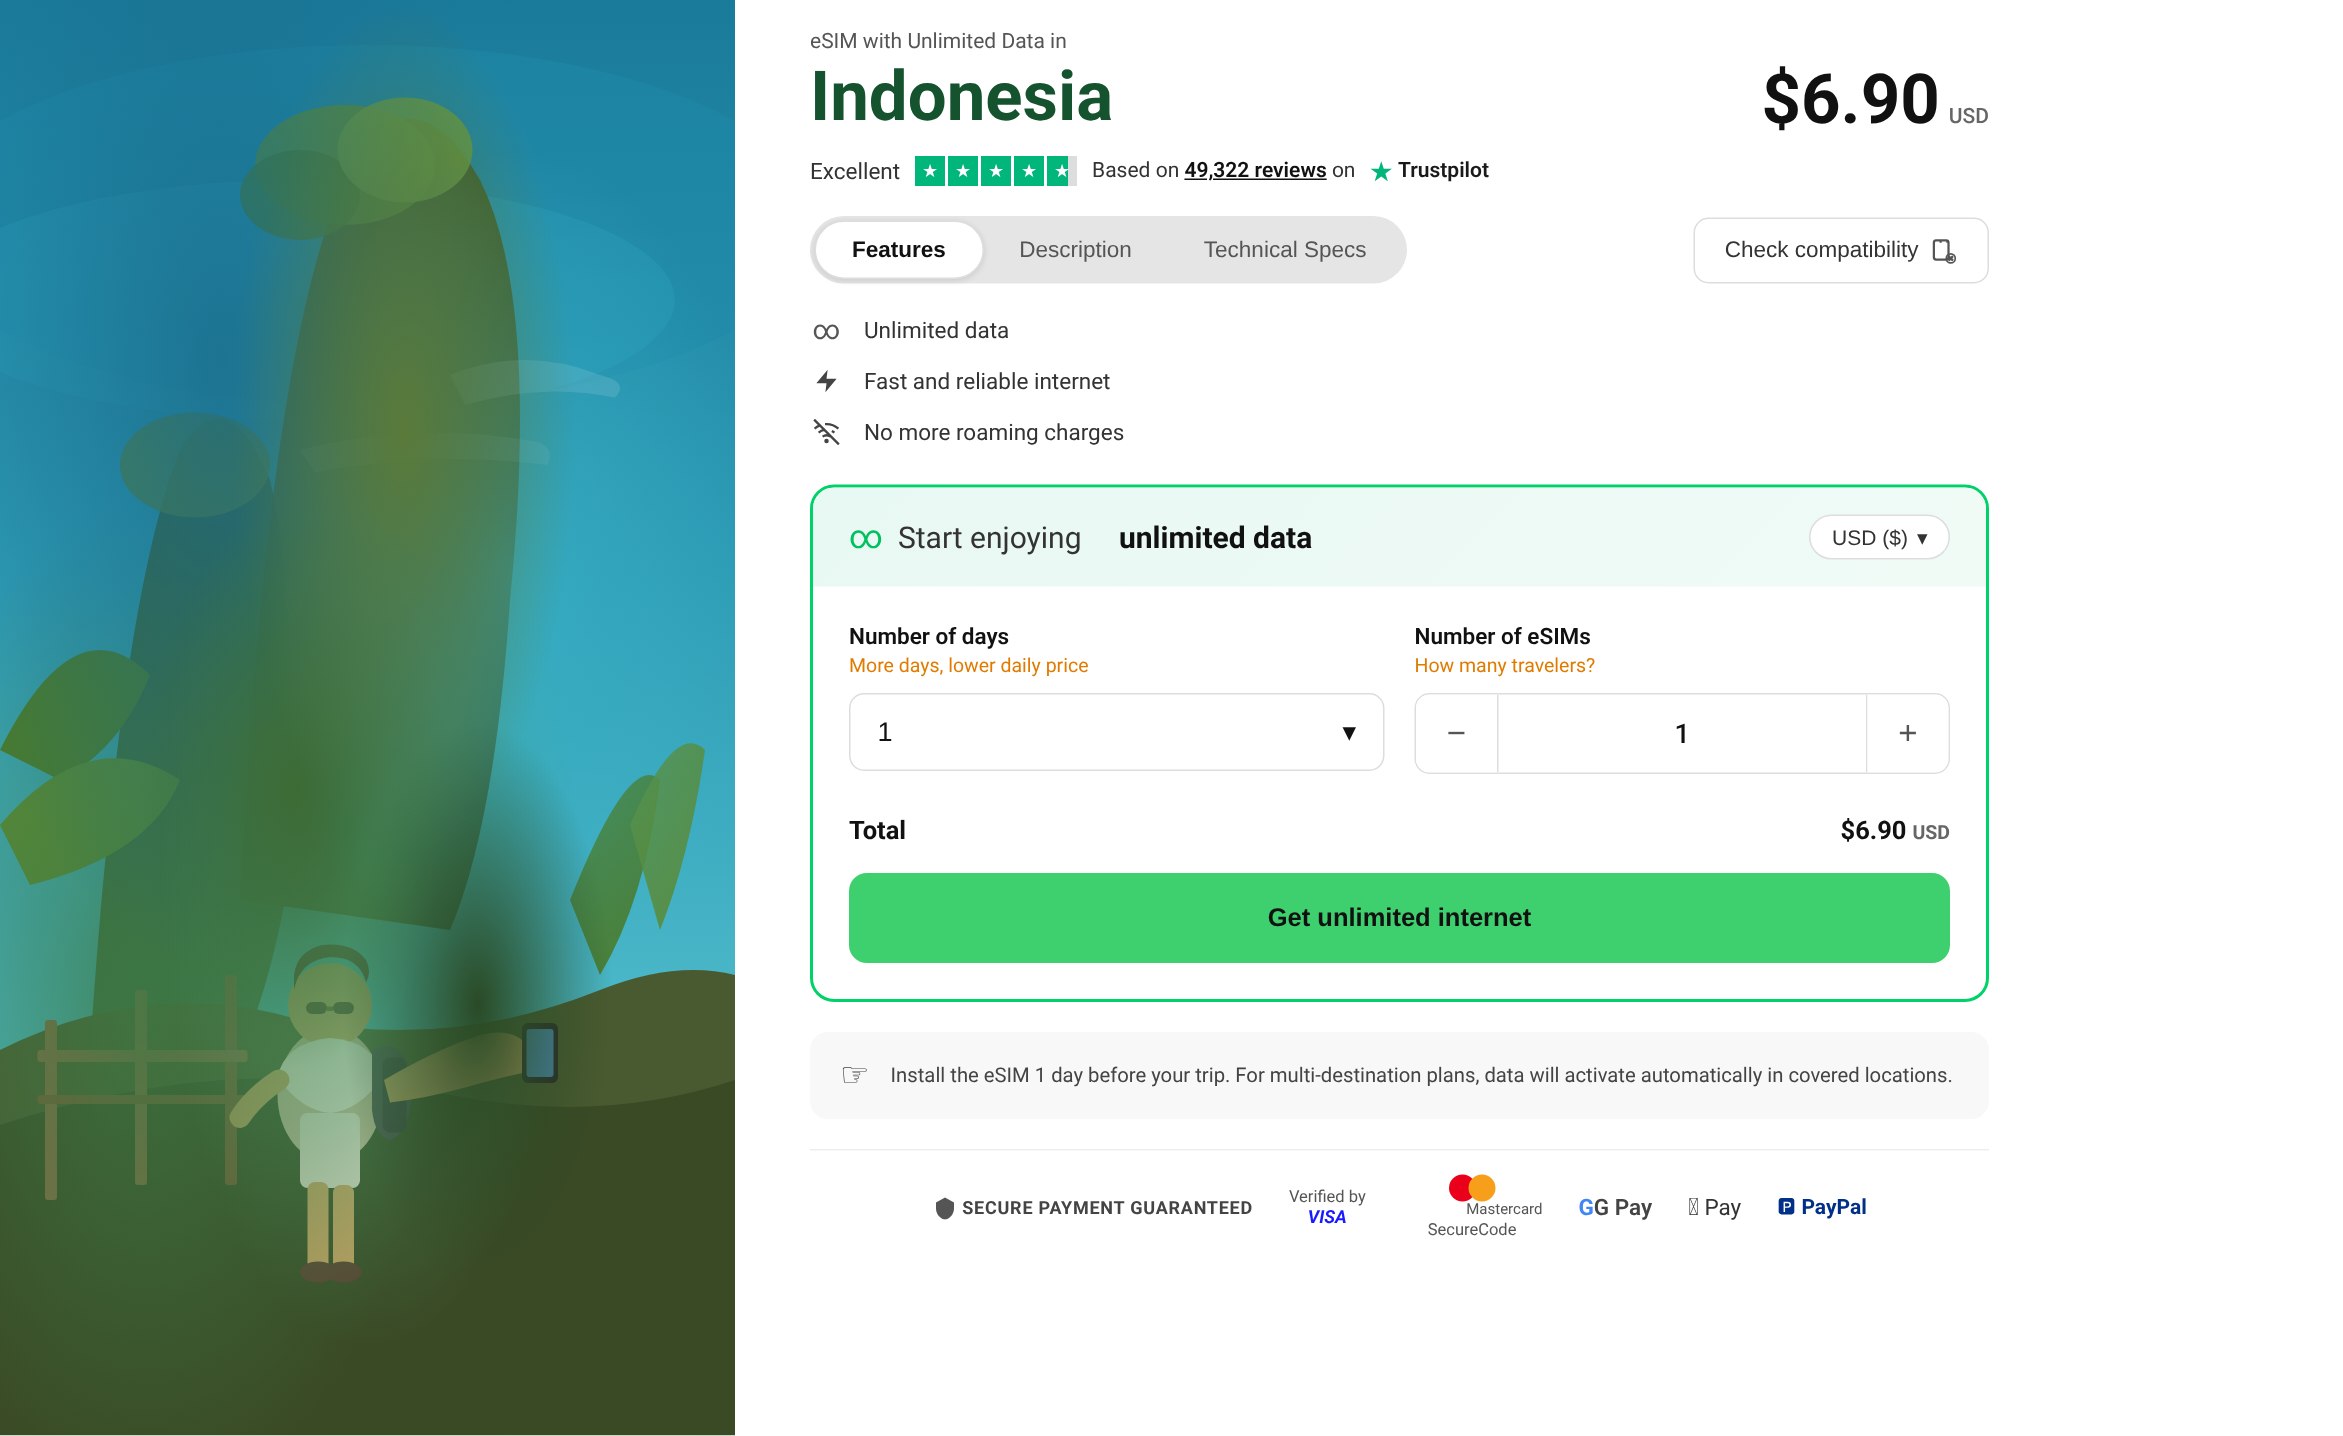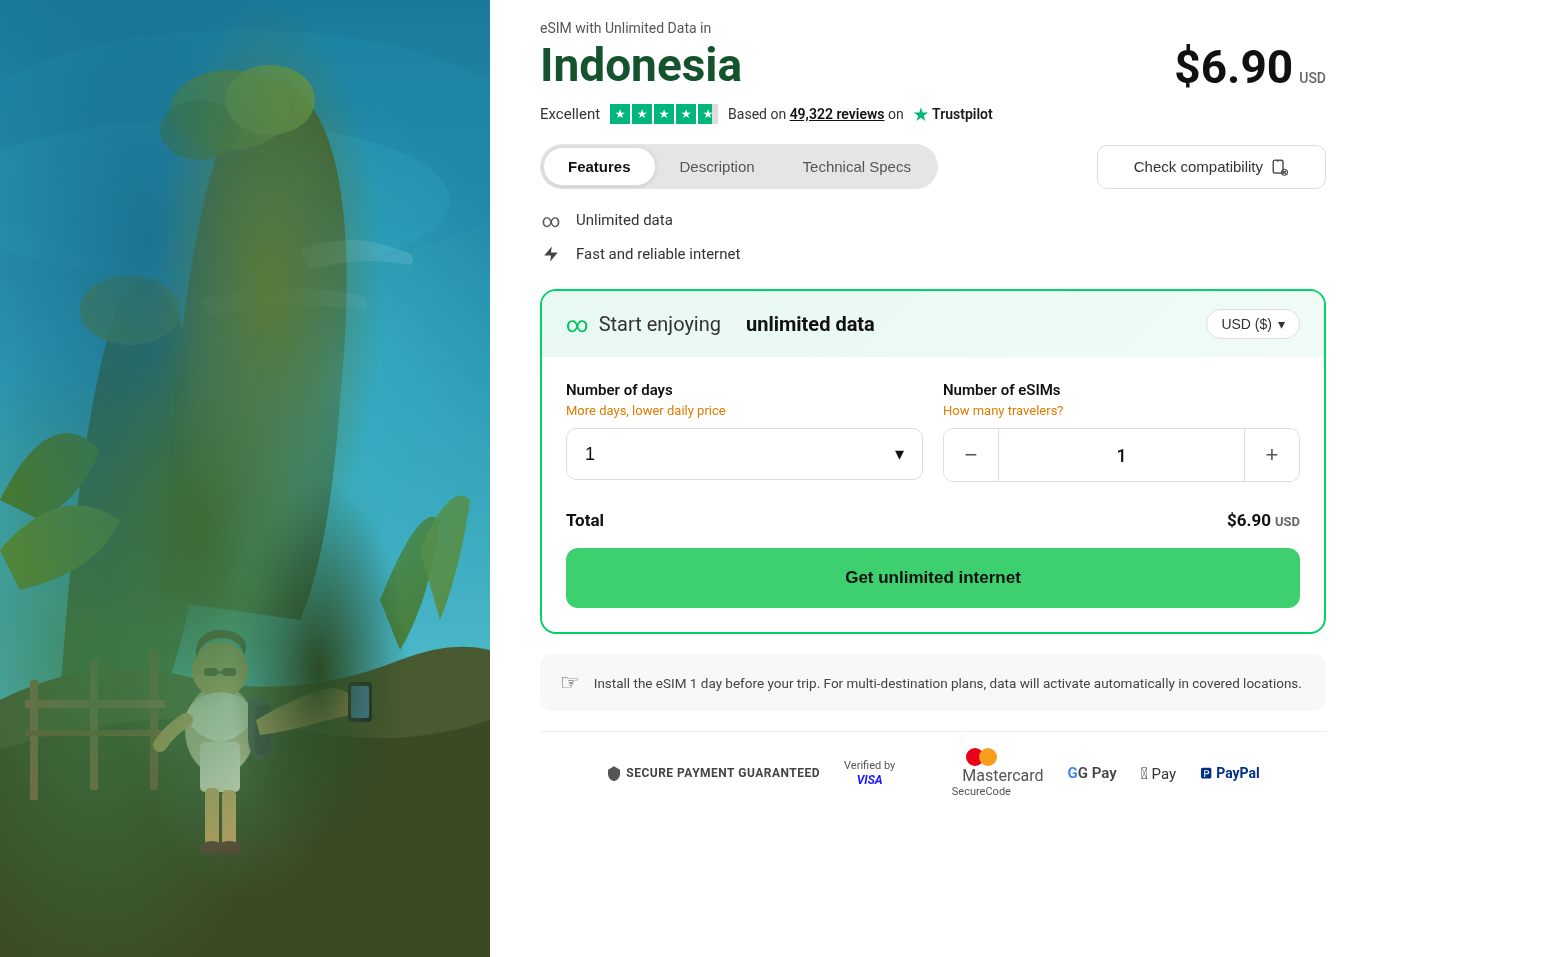--- a/index.html
+++ b/index.html
@@ -176,21 +176,21 @@
       font-weight: 700;
       box-shadow: 0 1px 4px rgba(0,0,0,0.12);
       border: 1.5px solid #ddd;
     }
     .check-compat-btn {
       display: flex;
       align-items: center;
       gap: 8px;
       border: 1.5px solid #ddd;
       border-radius: 10px;
-      padding: 12px 36px;
+      padding: 12px 20px;
       font-size: 15px;
       font-weight: 500;
       color: #333;
       background: #fff;
       cursor: pointer;
       white-space: nowrap;
       justify-content: flex-end;
     }
 
     
@@ -588,20 +588,34 @@
         <span>Unlimited data</span>
       </li>
       <li class="feature-item">
         <span class="feature-icon">
           <svg width="18" height="18" viewBox="0 0 24 24" fill="none" stroke="#444" stroke-width="2">
             <path d="M13 2L3 14h9l-1 8 10-12h-9l1-8z" fill="#444" stroke="none"></path>
           </svg>
         </span>
         <span>Fast and reliable internet</span>
       </li>
+      <li class="feature-item">
+        <span class="feature-icon">
+          <svg width="18" height="18" viewBox="0 0 24 24" fill="none" stroke="#444" stroke-width="2">
+            <line x1="1" y1="1" x2="23" y2="23"></line>
+            <path d="M16.72 11.06A10.94 10.94 0 0 1 19 12.55"></path>
+            <path d="M5 12.55a10.94 10.94 0 0 1 5.17-2.39"></path>
+            <path d="M10.71 5.05A16 16 0 0 1 22.56 9"></path>
+            <path d="M1.42 9a15.91 15.91 0 0 1 4.7-2.88"></path>
+            <path d="M8.53 16.11a6 6 0 0 1 6.95 0"></path>
+            <circle cx="12" cy="20" r="1" fill="#444"></circle>
+          </svg>
+        </span>
+        <span>No more roaming charges</span>
+      </li>
     </ul>
 
     <div class="booking-card">
       <div class="booking-card-header">
         <div class="booking-card-title">
           <span class="infinity-icon" style="color:#00c060;font-size:22px;">∞</span>
           <span>Start enjoying</span>&nbsp;<strong>unlimited data</strong>
         </div>
         <button class="currency-select">
           <span>USD ($)</span>
@@ -662,21 +676,21 @@
       <div class="payment-brand">
         <span style="font-size:11px;color:#555;">Verified by</span>
         <span class="visa-text">VISA</span>
       </div>
 
       <div class="payment-brand">
         <div class="mastercard-badge">
           <div class="mc-circle-r"></div>
           <div class="mc-circle-y"></div>
         </div>
-        <span style="font-size:16px;color:#555;margin-left:43px;">Mastercard</span>
+        <span style="font-size:10px;color:#555;margin-left:43px;">Mastercard</span>
         <span style="font-size:11px;color:#555;">SecureCode</span>
       </div>
 
       <div class="gpay-text">
         <span style="color:#4285f4;font-weight:700;">G</span><span style="font-size:15px;color:#444;">G Pay</span>
       </div>
 
       <div style="font-size:15px;color:#333;">
         <span style="font-size:16px;"></span>
         <span> Pay</span>

